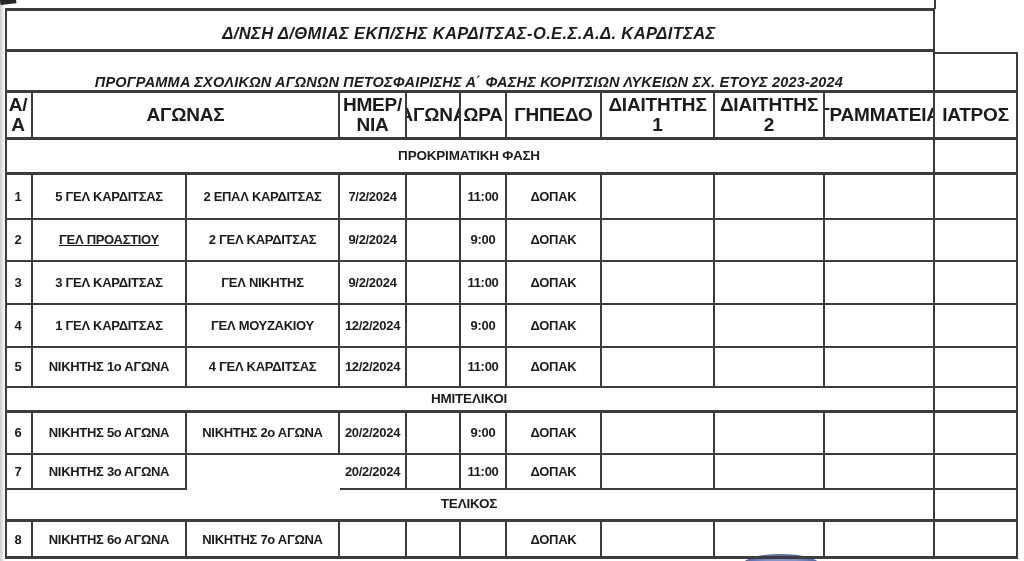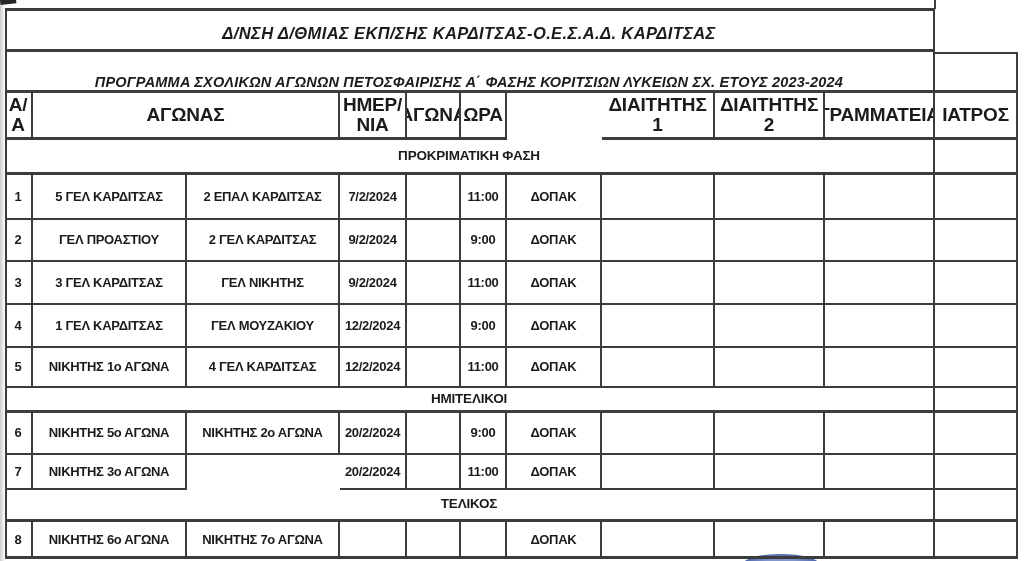--- a/index.html
+++ b/index.html
@@ -61,20 +61,23 @@
     </div>
     <div class="cell thick" style="left: 340px; top: 93px; width: 67px; height: 47px;">
       <span class="th-text">ΗΜΕΡ/ΝΙΑ</span>
     </div>
     <div class="cell thick" style="left: 407px; top: 93px; width: 54px; height: 47px;">
       <span class="th-text">ΑΓΩΝΑ</span>
     </div>
     <div class="cell thick" style="left: 461px; top: 93px; width: 46px; height: 47px;">
       <span class="th-text">ΩΡΑ</span>
     </div>
+    <div class="cell thick" style="left: 507px; top: 93px; width: 95px; height: 47px;">
+      <span class="th-text">ΓΗΠΕΔΟ</span>
+    </div>
     <div class="cell thick" style="left: 602px; top: 93px; width: 113px; height: 47px;">
       <span class="th-text">ΔΙΑΙΤΗΤΗΣ 1</span>
     </div>
     <div class="cell thick" style="left: 715px; top: 93px; width: 110px; height: 47px;">
       <span class="th-text">ΔΙΑΙΤΗΤΗΣ 2</span>
     </div>
     <div class="cell thick" style="left: 825px; top: 93px; width: 110px; height: 47px;">
       <span class="th-text">ΓΡΑΜΜΑΤΕΙΑ</span>
     </div>
     <div class="cell thick" style="left: 935px; top: 93px; width: 83px; height: 47px;">
@@ -113,21 +116,21 @@
     </div>
     <div class="cell" style="left: 825px; top: 175px; width: 110px; height: 45px;">
       <span class="data-text"></span>
     </div>
     <div class="cell" style="left: 935px; top: 175px; width: 83px; height: 45px;">
       <span class="data-text"></span>
     </div>
     <div class="cell" style="left: 5px; top: 220px; width: 28px; height: 42px;">
       <span class="data-text">2</span>
     </div>
-    <div class="cell" style="left: 33px; top: 220px; width: 154px; height: 42px;">
+    <div class="cell" style="left: 33px; top: 220px; width: 154px; height: 42px; text-decoration: underline;">
       <span class="data-text">ΓΕΛ ΠΡΟΑΣΤΙΟΥ</span>
     </div>
     <div class="cell" style="left: 187px; top: 220px; width: 153px; height: 42px;">
       <span class="data-text">2 ΓΕΛ ΚΑΡΔΙΤΣΑΣ</span>
     </div>
     <div class="cell" style="left: 340px; top: 220px; width: 67px; height: 42px;">
       <span class="data-text">9/2/2024</span>
     </div>
     <div class="cell" style="left: 407px; top: 220px; width: 54px; height: 42px;">
       <span class="data-text"></span>

